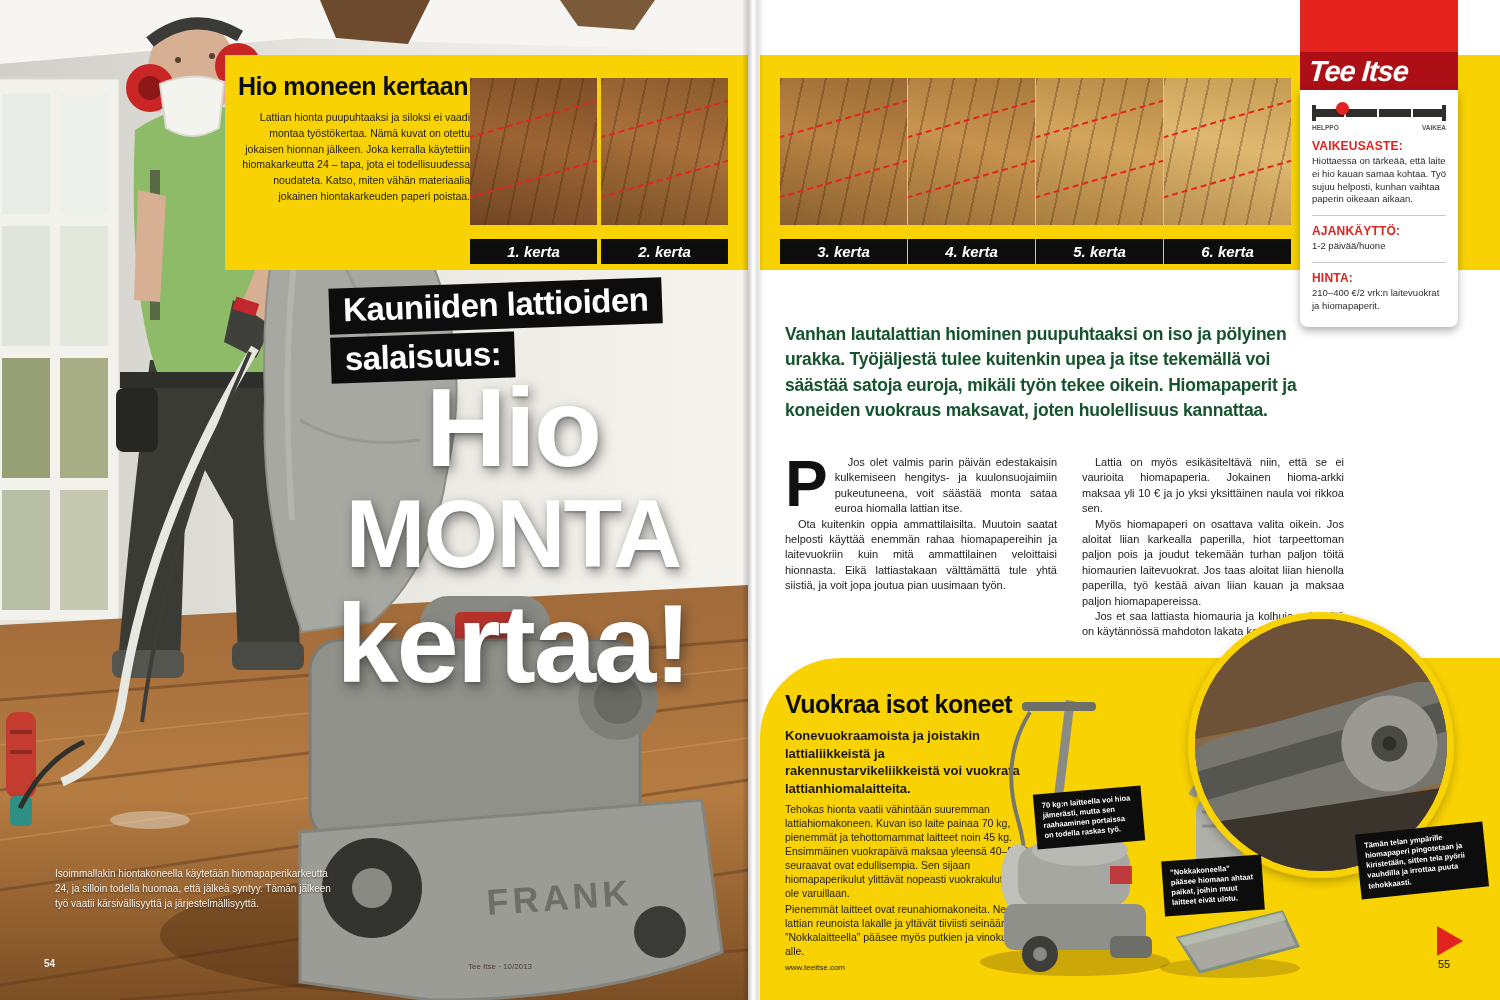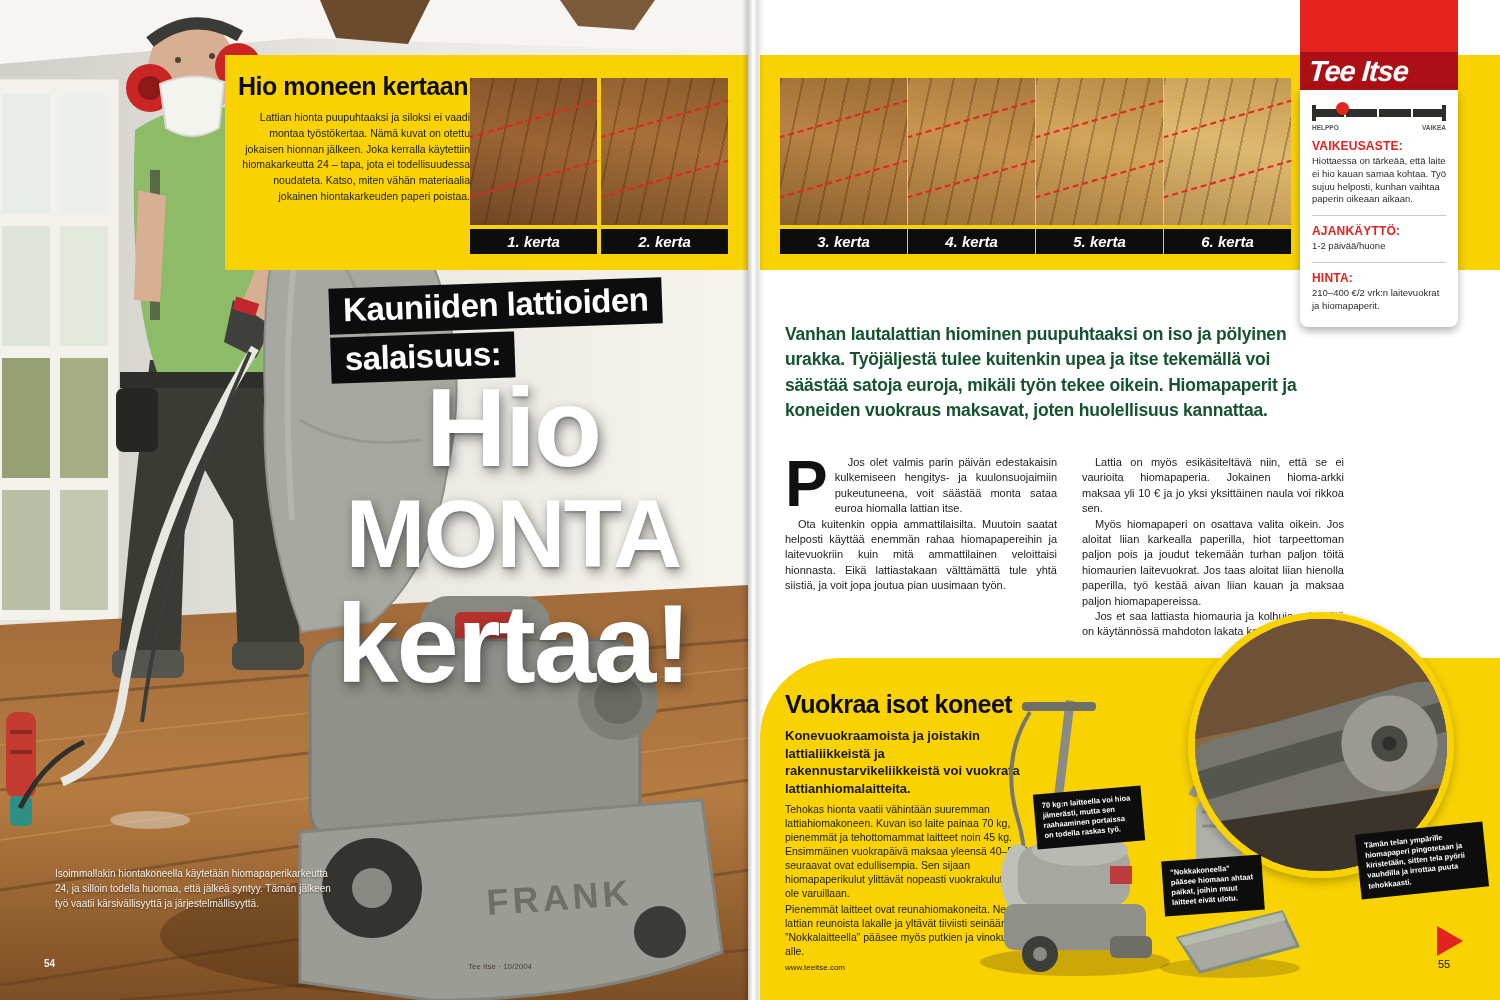--- a/index.html
+++ b/index.html
@@ -15,21 +15,21 @@
   .band-right { left:760px; width:740px; }
 
   .strip-title { position:absolute; left:238px; top:72px; font-size:25px; font-weight:bold; color:#0d0d0d; letter-spacing:-0.5px; }
   .strip-intro { position:absolute; left:242px; top:110px; width:228px; font-size:10.5px; line-height:1.5; color:#23201c; text-align:right; }
 
   
   .thumb { position:absolute; top:78px; width:127px; }
   .thumb .ph { height:147px; position:relative; overflow:hidden; }
   .thumb .ph::before, .thumb .ph::after { content:""; position:absolute; left:-14px; right:-14px; border-top:2px dashed #e8231f; transform:rotate(-16deg); }
   .thumb .ph::before { top:40px; } .thumb .ph::after { top:100px; }
-  .thumb .lab { height:25px; margin-top:4px; background:#0d0d0d; color:#fff; display:flex; align-items:center; justify-content:center; font-weight:bold; font-style:italic; font-size:15px; }
+  .thumb .lab { height:25px; margin-top:14px; background:#0d0d0d; color:#fff; display:flex; align-items:center; justify-content:center; font-weight:bold; font-style:italic; font-size:15px; }
   .ph { background-image: repeating-linear-gradient(102deg, rgba(60,30,5,.28) 0 2px, transparent 2px 22px), linear-gradient(15deg, var(--c1), var(--c2) 55%, var(--c3)); }
   .t1 { left:470px; } .t1 .ph { --c1:#6f4524; --c2:#9c6434; --c3:#7e4f27; }
   .t2 { left:601px; } .t2 .ph { --c1:#7a5128; --c2:#a86f3a; --c3:#8a5a2c; }
   .t3 { left:780px; } .t3 .ph { --c1:#8a6030; --c2:#b98343; --c3:#996b34; }
   .t4 { left:908px; } .t4 .ph { --c1:#9a7038; --c2:#c7934e; --c3:#a87a3c; }
   .t5 { left:1036px;} .t5 .ph { --c1:#a87e40; --c2:#d3a55c; --c3:#b58946; }
   .t6 { left:1164px;} .t6 .ph { --c1:#b89050; --c2:#dfb870; --c3:#c49a52; }
 
   
   .kicker { position:absolute; left:330px; top:283px; transform:rotate(-2deg); }
@@ -239,21 +239,21 @@
     <span>salaisuus:</span>
   </div>
   <div class="mega">
     <div class="l1">Hio</div>
     <div class="l2">MONTA</div>
     <div class="l3">kertaa!</div>
   </div>
 
   <div class="photo-caption">Isoimmallakin hiontakoneella käytetään hiomapaperikarkeutta 24, ja silloin todella huomaa, että jälkeä syntyy. Tämän jälkeen työ vaatii kärsivällisyyttä ja järjestelmällisyyttä.</div>
   <div class="pageno-left">54</div>
-  <div class="footer-left">Tee Itse · 10/2004</div>
+  <div class="footer-left">Tee Itse · 10/2013</div>
 
   <div class="gutter"></div>
 
   <div class="logo-top"></div>
   <div class="logo-band">
       <b>Tee Itse</b>
     </div>
   <div class="infocard">
     <div class="meter">
       <div class="bar"></div>

